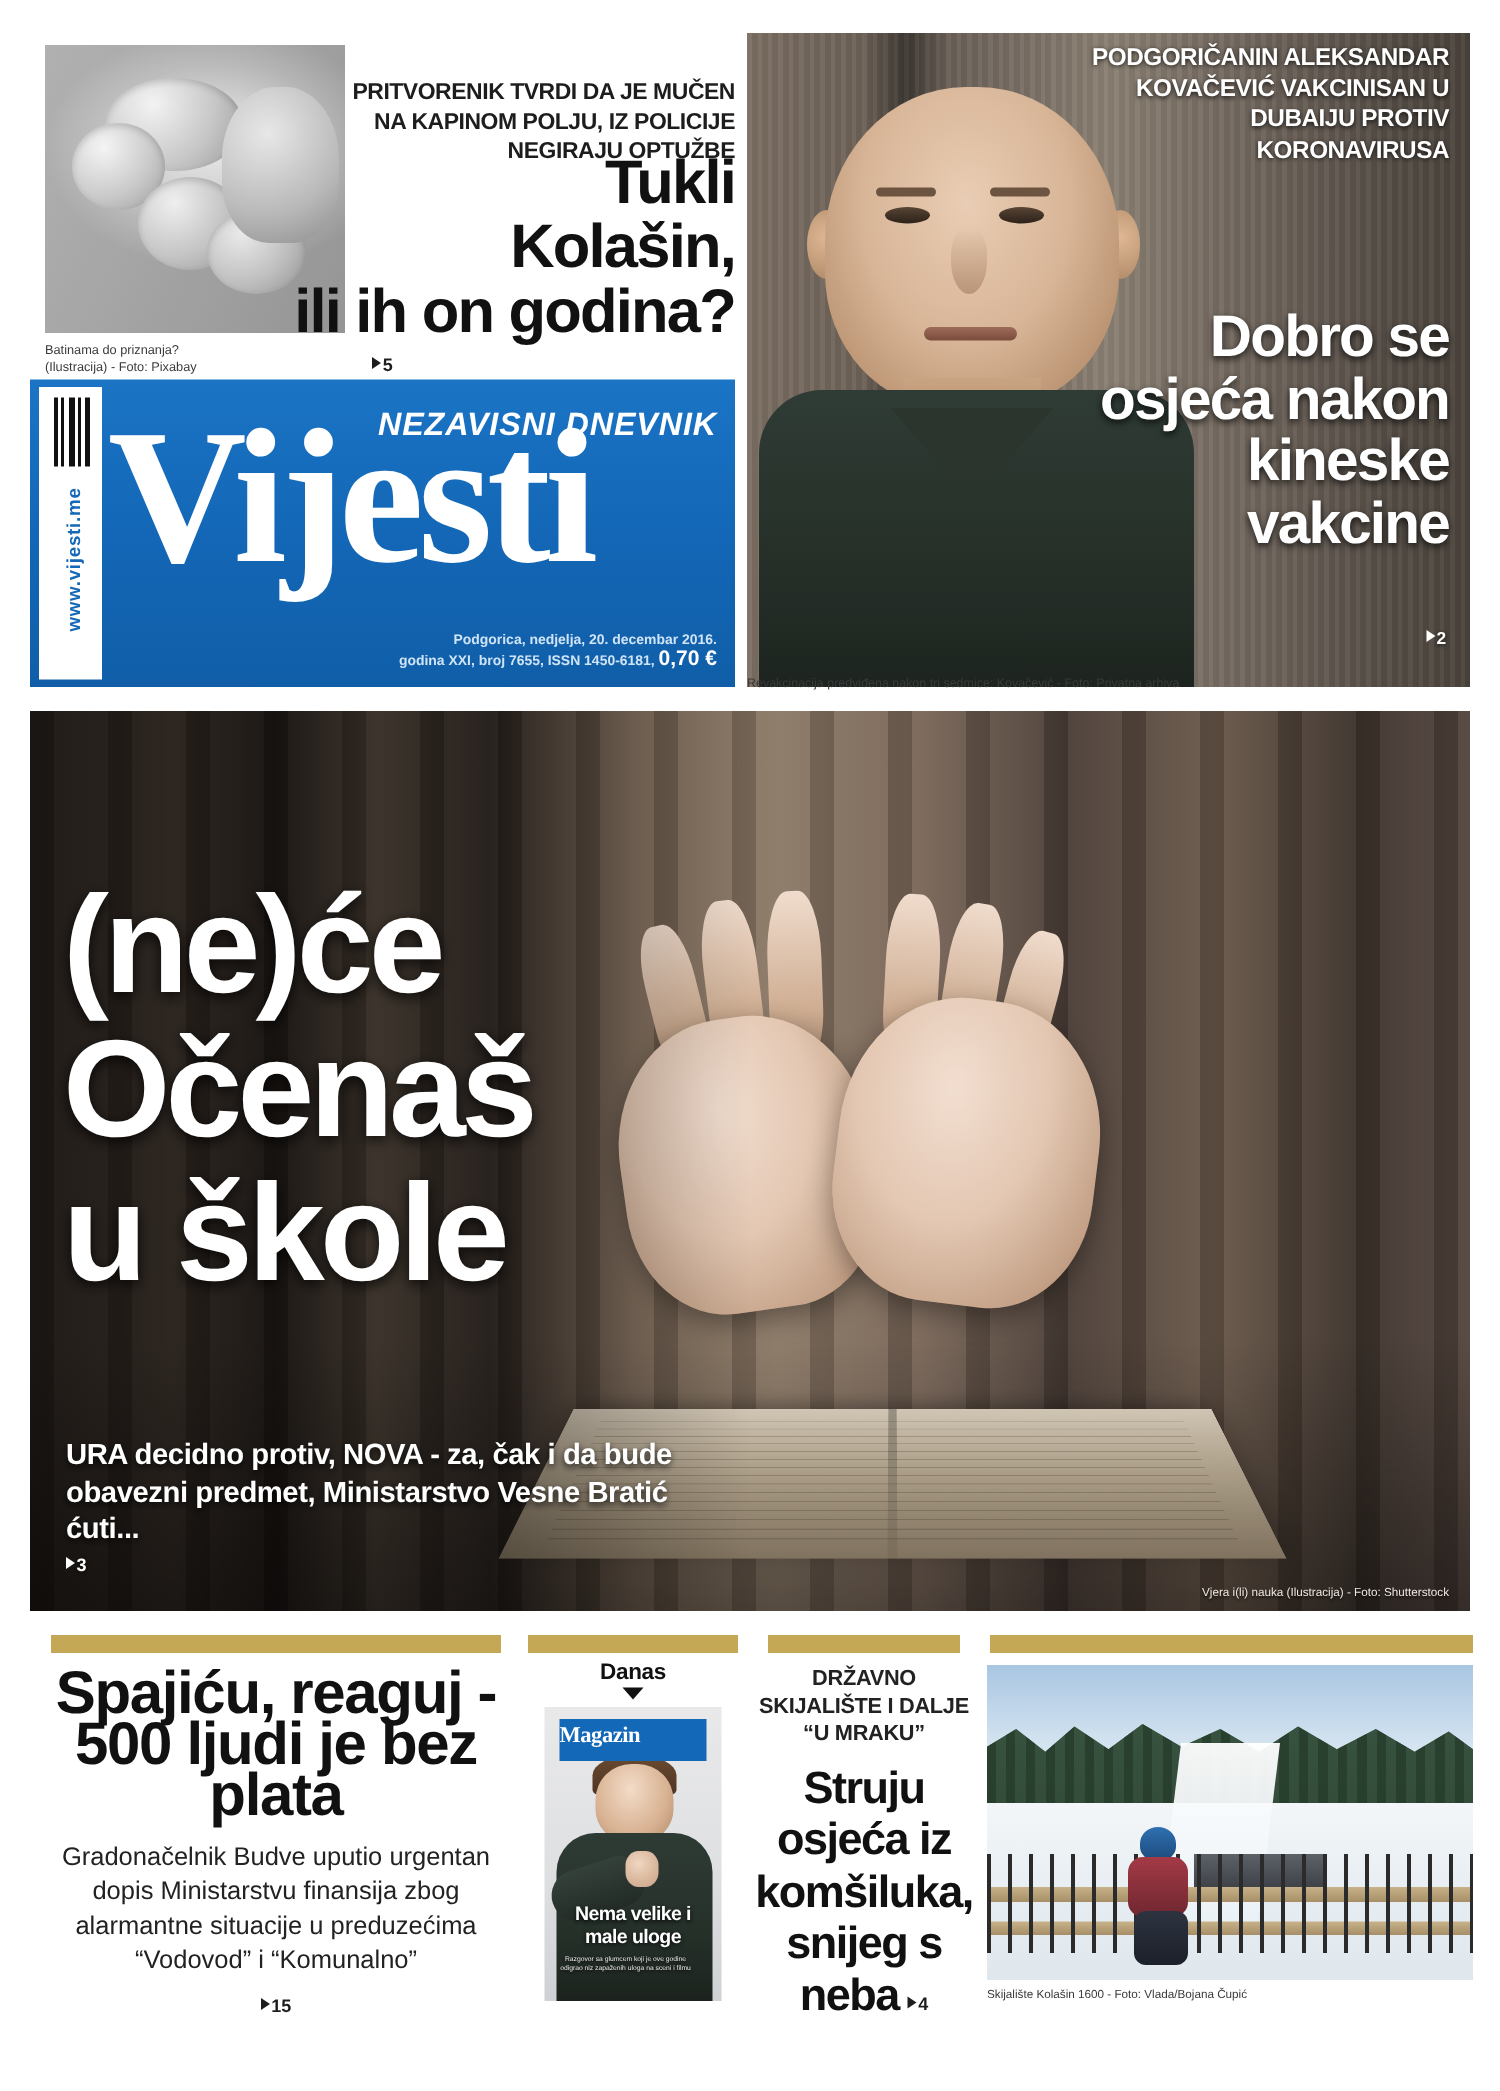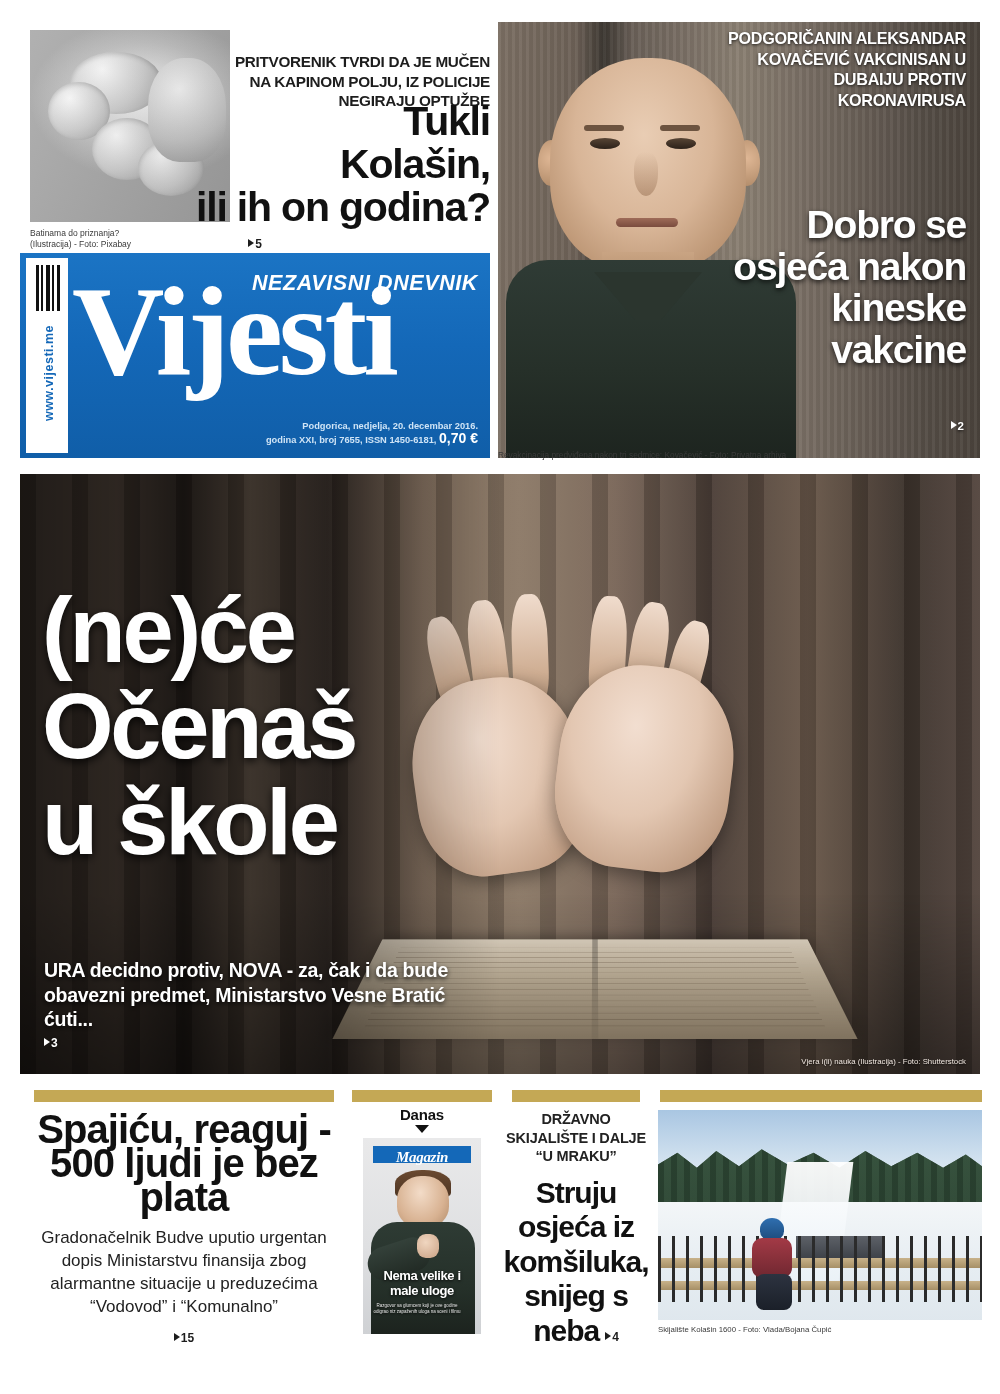--- a/index.html
+++ b/index.html
@@ -318,24 +318,24 @@
   .bot-mid .caret{
     width:0;height:0;margin:2px auto 5px;
     border-left:7px solid transparent; border-right:7px solid transparent; border-top:8px solid #111;
   }
   .mag-cover{
     position:relative; margin:0 auto; width:118px; height:196px;
     background:linear-gradient(180deg,#e9e9ea 0%, #dfe0e2 55%, #cfd1d4 100%);
     overflow:hidden;
   }
   .mag-logo{
-    position:absolute; left:10px; top:8px; width:98px; height:17px;
+    position:absolute; left:10px; top:8px; width:98px; height:28px;
     background:#1468b8; color:#fff;
     font-family:"Liberation Serif", serif; font-weight:700; font-size:15px;
-    line-height:22px; text-align:center; letter-spacing:-0.3px;font-style:italic;
+    line-height:22px; text-align:left; letter-spacing:-0.3px;
   }
   .mag-head{
     position:absolute; left:34px; top:38px; width:52px; height:52px; border-radius:46% 46% 42% 42%;
     background:radial-gradient(ellipse at 45% 32%, #f3dcc8, #d8b292 60%, #b08a68 100%);
   }
   .mag-hair{
     position:absolute; left:32px; top:32px; width:56px; height:28px; border-radius:48% 48% 18% 18%;
     background:linear-gradient(180deg,#6b4a31,#4c3422);
   }
   .mag-body{

